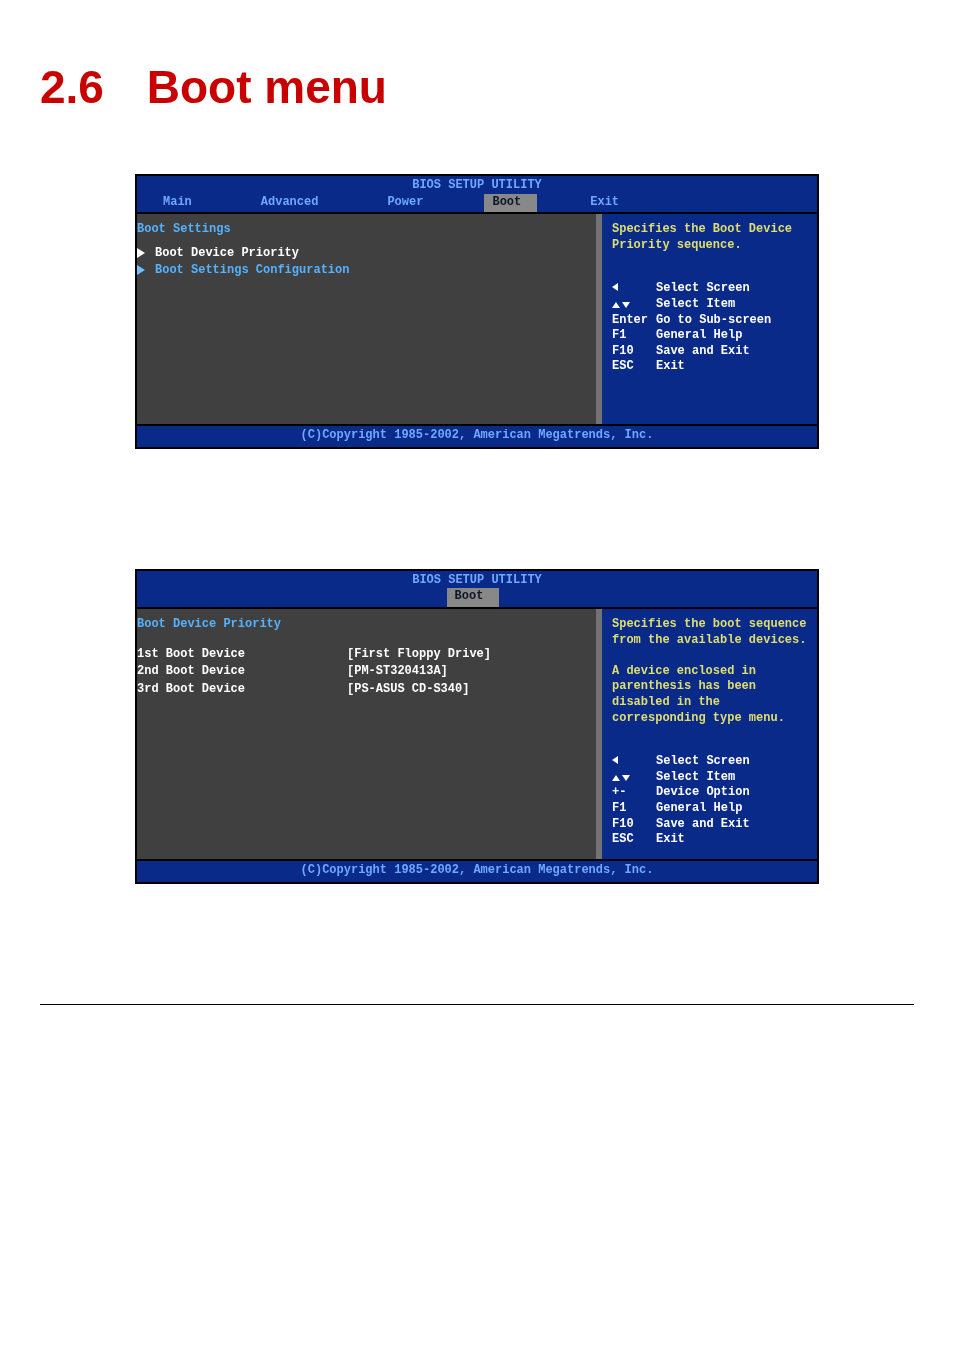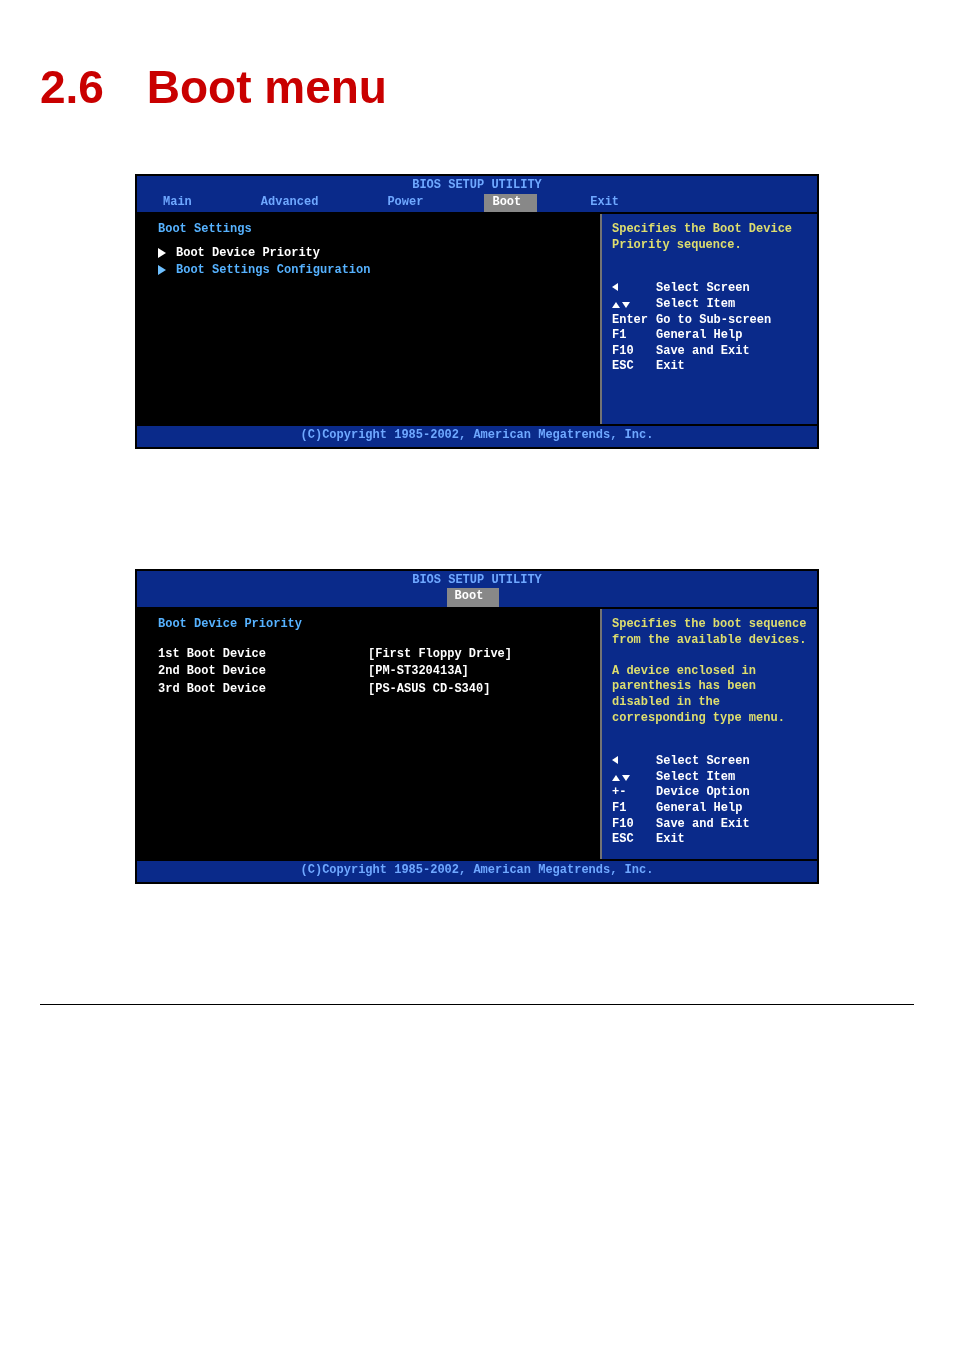--- a/index.html
+++ b/index.html
@@ -46,31 +46,31 @@
     padding-left: 18px;
     gap: 37px;
   }
   .bios-tab {
     color: #6fa8ff;
     padding: 1px 16px 2px 8px;
     margin-right: 8px;
   }
   .bios-tab.active {
     background: #888;
-    color: #ffffff;
+    color: #0f172a;
   }
   .bios-body {
     display: flex;
     min-height: 210px;
   }
   .bios-left {
     flex: 1;
-    background: #000000;
-    padding: 8px 21px;
-    border-right: 2px solid #737373;
+    background: #404040;
+    padding: 8px 0;
+    border-right: 6px solid #737373;
     position: relative;
   }
   .bios-right {
     width: 195px;
     background: #0a2a8a;
     padding: 8px 10px;
     color: #dede6e;
   }
   .heading { color: #56b2ff; margin-bottom: 8px; }
   .submenu-row {

